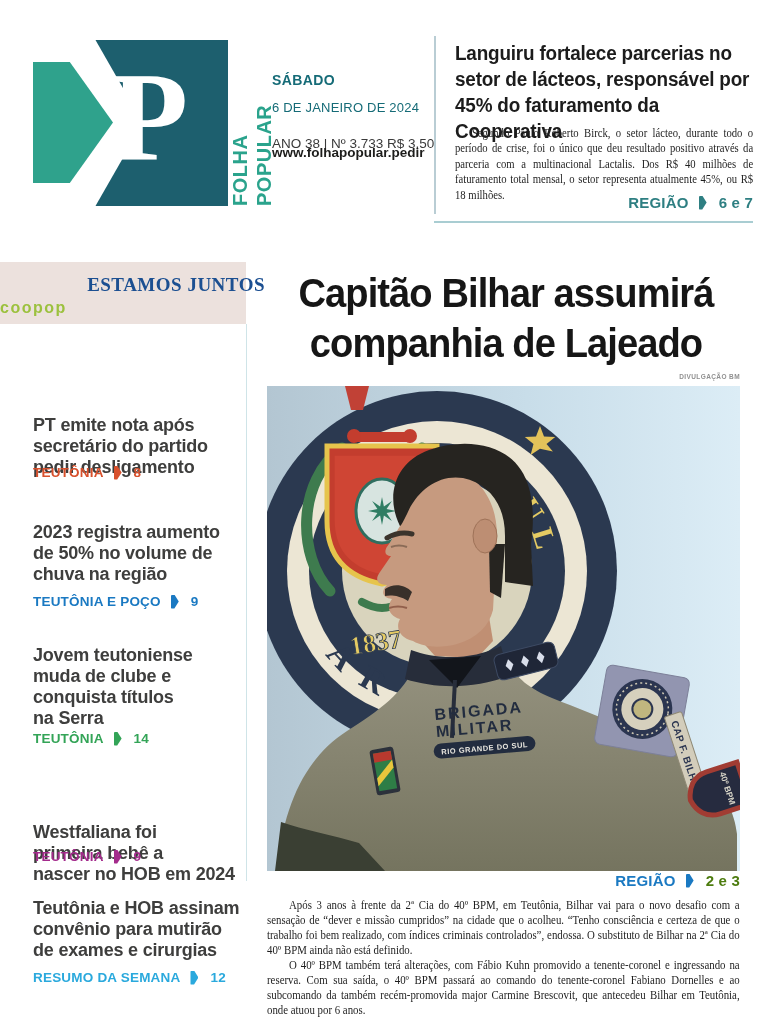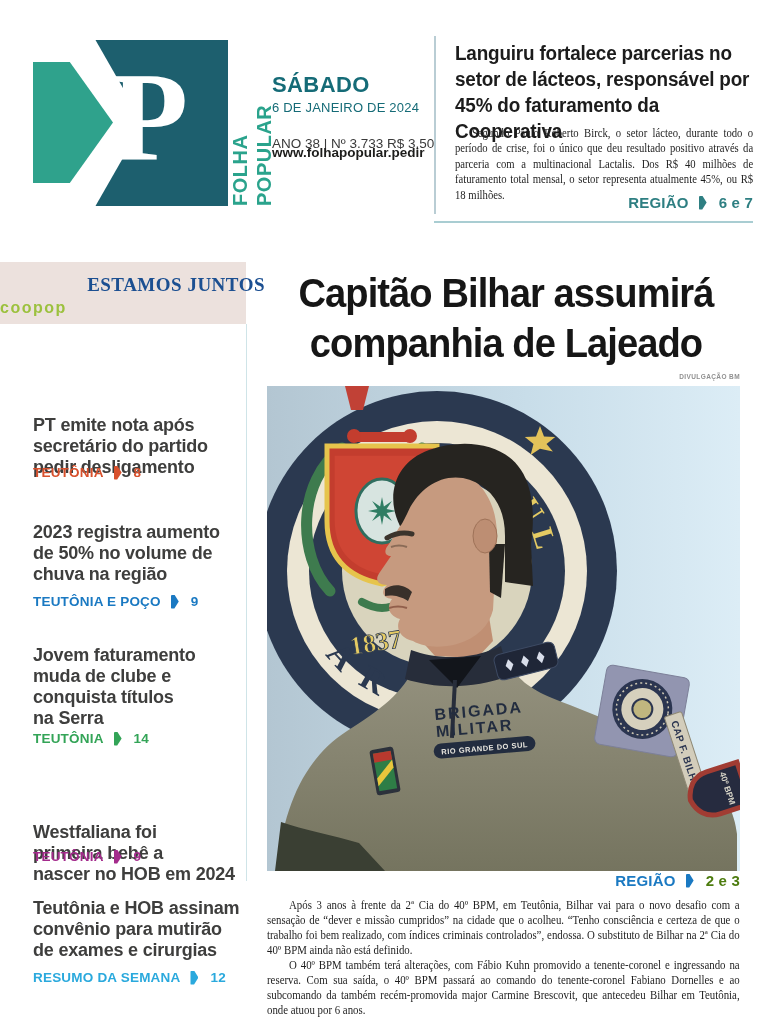--- a/index.html
+++ b/index.html
@@ -11,21 +11,21 @@
   .logo-white-chevron{left:55px;top:40px;width:88px;height:166px;background:#ffffff;
         clip-path:polygon(0 0,46% 0,100% 50%,46% 100%,0 100%);}
   .logo-green-chevron{left:33px;top:62px;width:80px;height:121px;background:#2fa28c;
         clip-path:polygon(0 0,46% 0,100% 50%,46% 100%,0 100%);}
   .logo-letter{left:70px;top:34px;width:158px;height:166px;color:#fff;
         font-family:"Liberation Serif","DejaVu Serif",serif;font-weight:bold;font-size:128px;
         text-align:center;line-height:166px;}
   .logo-vtitle{left:228px;top:40px;width:24px;height:166px;color:#2aa38c;font-weight:bold;
         font-size:20px;letter-spacing:.5px;writing-mode:vertical-rl;transform:rotate(180deg);
         text-align:left;line-height:24px;}
-  .day{left:272px;top:72px;font-size:22px;font-weight:bold;color:#156b77;letter-spacing:.4px;}
+  .day{left:272px;top:72px;font-size:14px;font-weight:bold;color:#156b77;letter-spacing:.4px;}
   .date{left:272px;top:100px;font-size:13px;font-weight:normal;color:#156b77;letter-spacing:.2px;}
   .edition{left:272px;top:136px;font-size:13.5px;color:#3a3a3a;}
   .website{left:272px;top:145px;font-size:13.5px;font-weight:bold;color:#1d1d1b;text-decoration:none;}
   .vrule-top{left:434px;top:36px;width:2px;height:178px;background:#b9cdd4;}
   .hrule-top{left:434px;top:221px;width:319px;height:2px;background:#a9cdd2;}
   
   .top-headline{left:455px;top:40px;width:310px;font-size:19.5px;line-height:26px;font-weight:bold;
         color:#1c1c1c;letter-spacing:-.2px;white-space:pre-line;transform:scaleX(.97);transform-origin:left top;}
   .top-body{left:455px;top:126px;width:352px;transform:scaleX(.847);transform-origin:left top;
         font-family:"Liberation Serif","DejaVu Serif",serif;font-size:12.6px;line-height:15.4px;
@@ -113,21 +113,21 @@
 
     <div class="abs sb-h" style="top:522px;">2023 registra aumento
 de 50% no volume de
 chuva na região</div>
     <div class="abs tag sb-tag" style="top:594px;">
       <span style="color: rgb(26, 121, 194);">TEUTÔNIA E POÇO</span>
       <span class="arrow" style="background-color: rgb(26, 121, 194);"></span>
       <span style="color: rgb(26, 121, 194);">9</span>
     </div>
 
-    <div class="abs sb-h" style="top:645px;">Jovem faturamento
+    <div class="abs sb-h" style="top:645px;">Jovem teutoniense
 muda de clube e
 conquista títulos
 na Serra</div>
     <div class="abs tag sb-tag" style="top:731px;">
       <span style="color: rgb(51, 164, 87);">TEUTÔNIA</span>
       <span class="arrow" style="background-color: rgb(51, 164, 87);"></span>
       <span style="color: rgb(51, 164, 87);">14</span>
     </div>
 
     <div class="abs sb-h" style="top:822px;">Westfaliana foi

